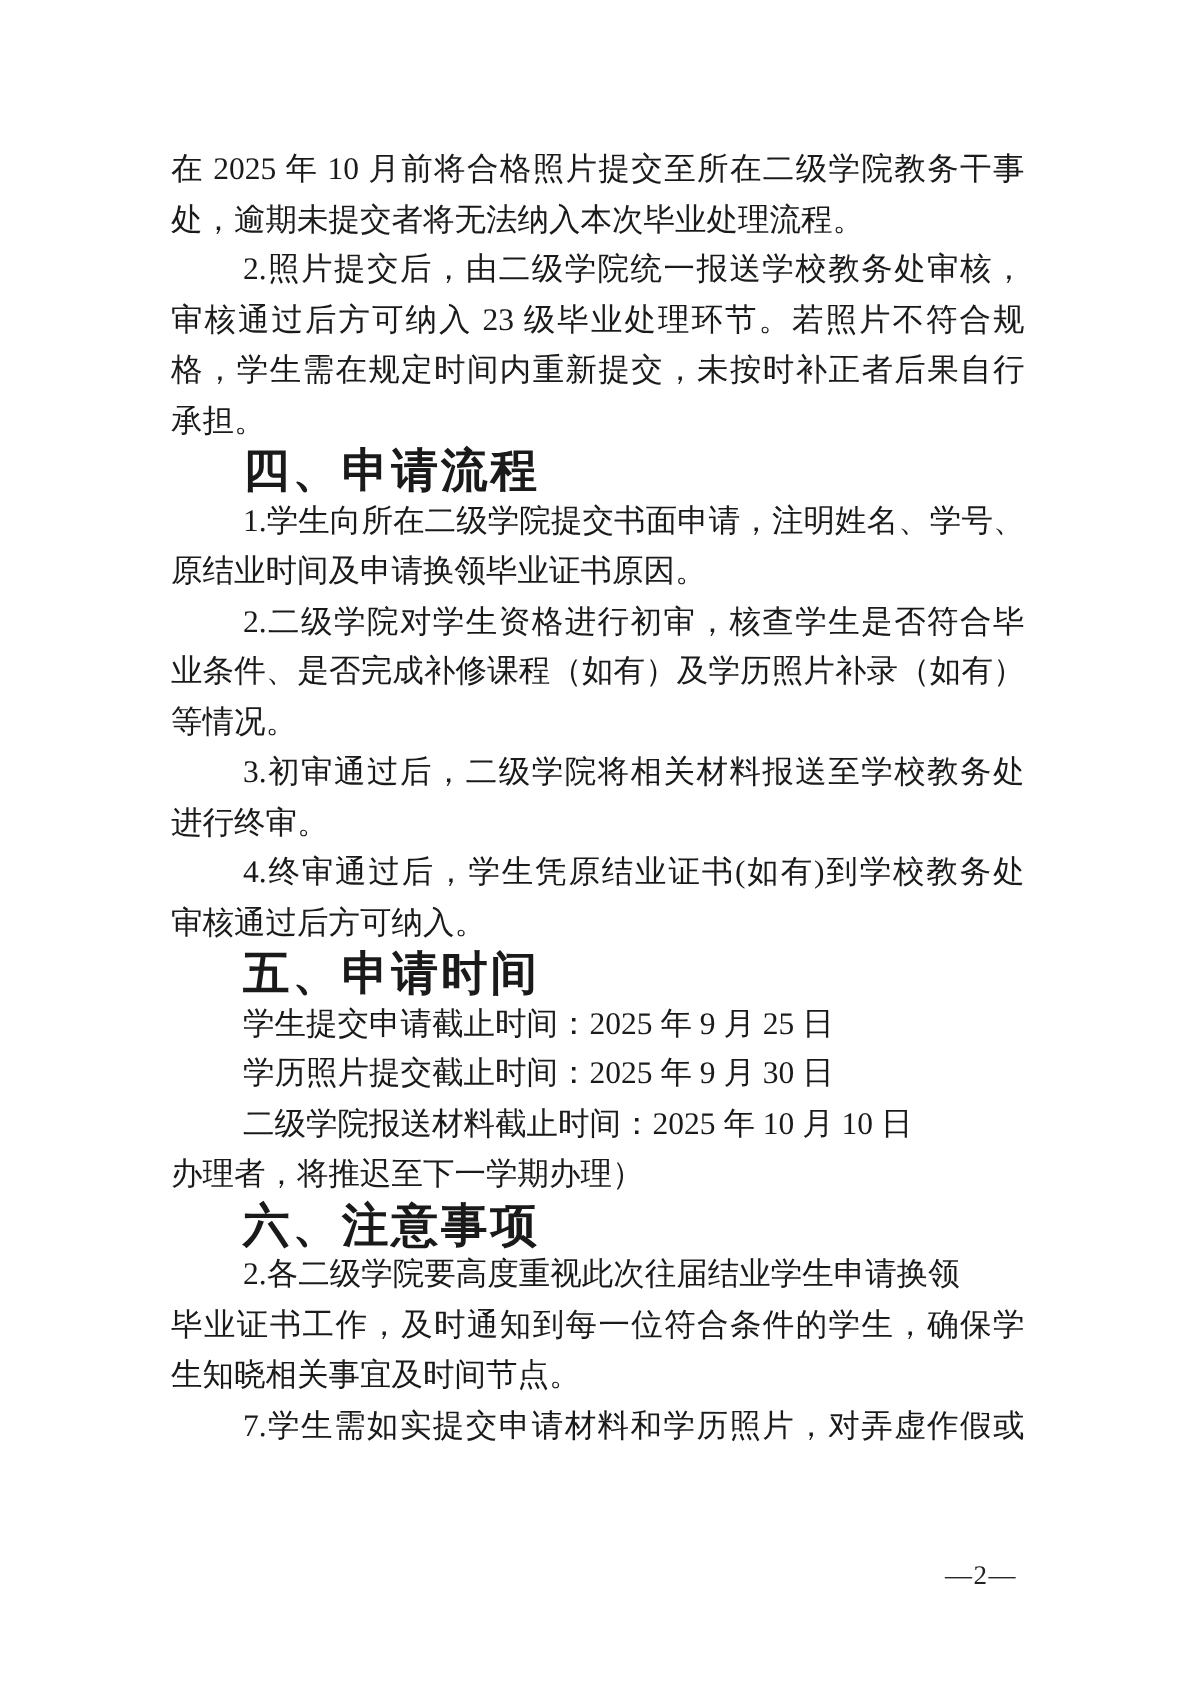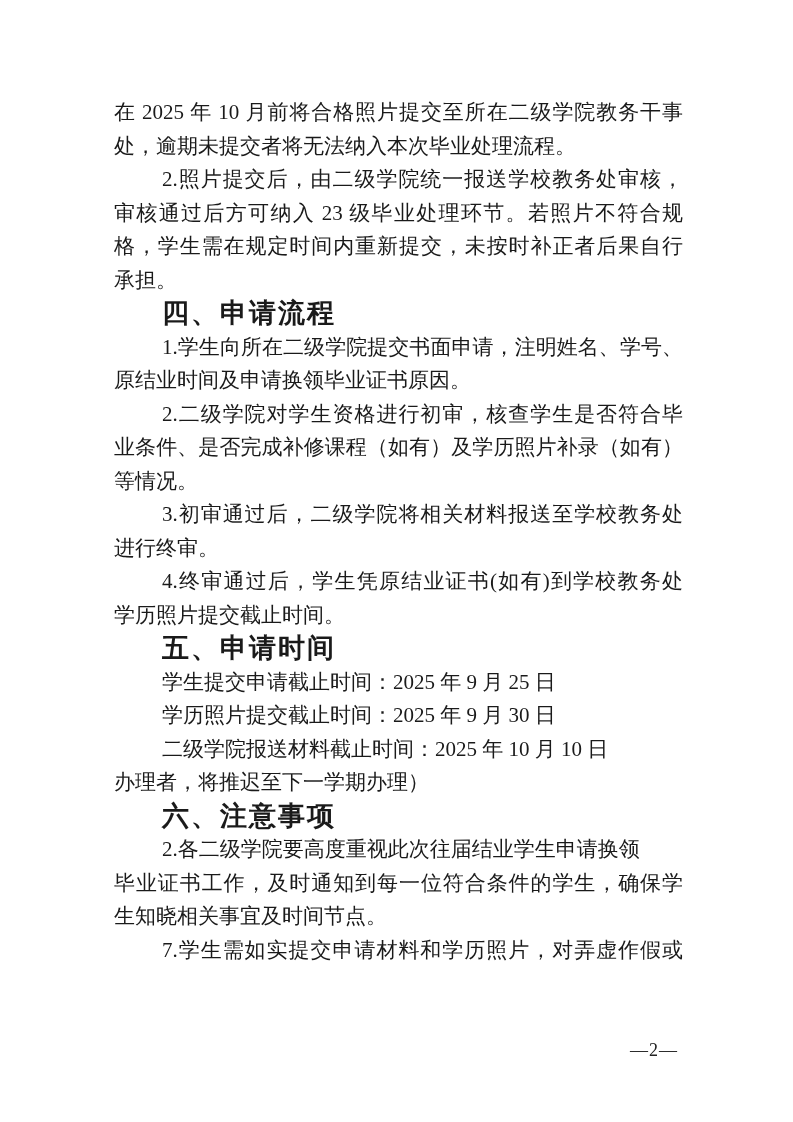--- a/index.html
+++ b/index.html
@@ -31,21 +31,21 @@
   .line.indent {
     padding-left: 48px;
   }
   .line.fill {
     text-align: justify;
     text-align-last: justify;
     text-justify: inter-character;
   }
   .line.heading {
     font-weight: bold;
-    font-size: 27px;
+    font-size: 31px;
     letter-spacing: 2px;
   }
   .page-footer {
     position: absolute;
     top: 1040px;
     right: 115px;
     font-size: 18px;
     color: #222222;
     letter-spacing: 1px;
   }
@@ -63,21 +63,21 @@
       <div class="line">承担。</div>
       <div class="line indent heading">四、申请流程</div>
       <div class="line indent fill">1.学生向所在二级学院提交书面申请，注明姓名、学号、</div>
       <div class="line">原结业时间及申请换领毕业证书原因。</div>
       <div class="line indent fill">2.二级学院对学生资格进行初审，核查学生是否符合毕</div>
       <div class="line fill">业条件、是否完成补修课程（如有）及学历照片补录（如有）</div>
       <div class="line">等情况。</div>
       <div class="line indent fill">3.初审通过后，二级学院将相关材料报送至学校教务处</div>
       <div class="line">进行终审。</div>
       <div class="line indent fill">4.终审通过后，学生凭原结业证书(如有)到学校教务处</div>
-      <div class="line">学历照片提交截止时间。</div>
+      <div class="line">审核通过后方可纳入。</div>
       <div class="line indent heading">五、申请时间</div>
       <div class="line indent">学生提交申请截止时间：2025 年 9 月 25 日</div>
       <div class="line indent">学历照片提交截止时间：2025 年 9 月 30 日</div>
       <div class="line indent">二级学院报送材料截止时间：2025 年 10 月 10 日</div>
       <div class="line">办理者，将推迟至下一学期办理）</div>
       <div class="line indent heading">六、注意事项</div>
       <div class="line indent">2.各二级学院要高度重视此次往届结业学生申请换领</div>
       <div class="line fill">毕业证书工作，及时通知到每一位符合条件的学生，确保学</div>
       <div class="line">生知晓相关事宜及时间节点。</div>
       <div class="line indent fill">7.学生需如实提交申请材料和学历照片，对弄虚作假或</div>

